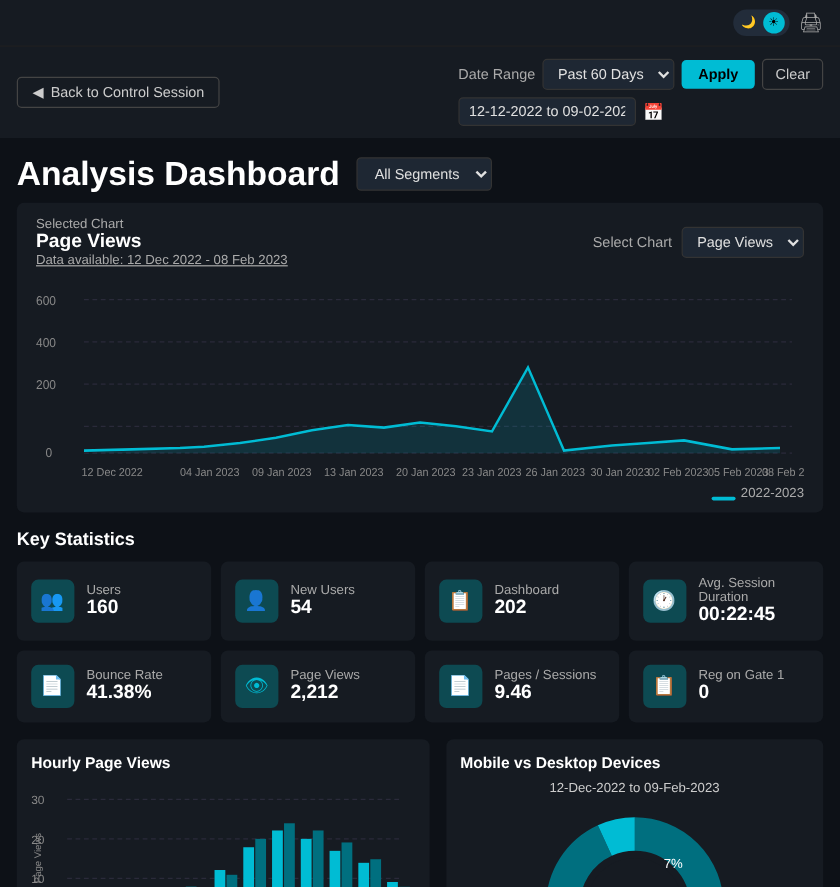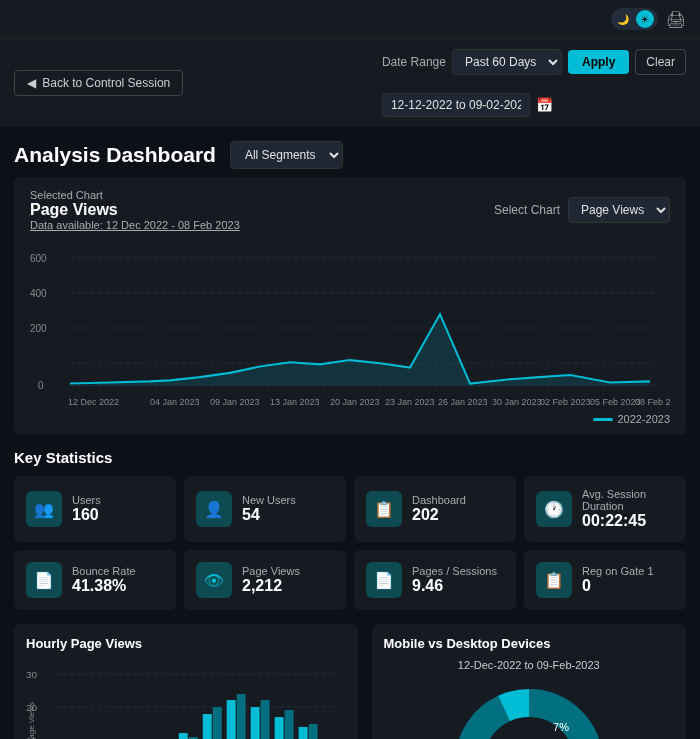--- a/index.html
+++ b/index.html
@@ -114,21 +114,21 @@
     }
 
     
     .title-row {
       padding: 14px 14px 8px;
       display: flex;
       align-items: center;
       gap: 14px;
     }
     .page-title {
-      font-size: 21px;
+      font-size: 28px;
       font-weight: bold;
       color: #fff;
     }
     .segment-select {
       background: #1e2733;
       border: 1px solid #333;
       color: #e0e0e0;
       padding: 5px 10px;
       border-radius: 4px;
       font-size: 12px;
@@ -179,21 +179,21 @@
     }
     .main-chart-canvas svg {
       width: 100%;
       height: 100%;
     }
     .chart-legend {
       display: flex; justify-content: flex-end;
       margin-top: 6px; gap: 12px;
     }
     .legend-item {
-      display: flex; align-items: center; gap: 4px; font-size: 11px; color: #aaa;
+      display: flex; align-items: flex-end; gap: 4px; font-size: 11px; color: #aaa;
     }
     .legend-color {
       width: 20px; height: 3px; border-radius: 2px;
     }
 
     
     .stats-section {
       padding: 0 14px 14px;
     }
     .stats-title {
@@ -297,21 +297,21 @@
     </div>
     <span class="printer-icon">🖨</span>
   </div>
 </div>
 
 <div class="nav-row">
   <button class="back-btn">
     <span>◀</span>
     <span>Back to Control Session</span>
   </button>
-  <div style="display:flex;flex-direction:column;gap:18px;">
+  <div style="display:flex;flex-direction:column;gap:6px;">
     <div class="date-range-row">
       <span class="date-range-label">Date Range</span>
       <select class="date-range-select">
         <option>Past 60 Days</option>
       </select>
       <button class="apply-btn">Apply</button>
       <button class="clear-btn">Clear</button>
     </div>
     <div class="date-input-row">
       <input class="date-input" type="text" value="12-12-2022 to 09-02-2023" style="">

